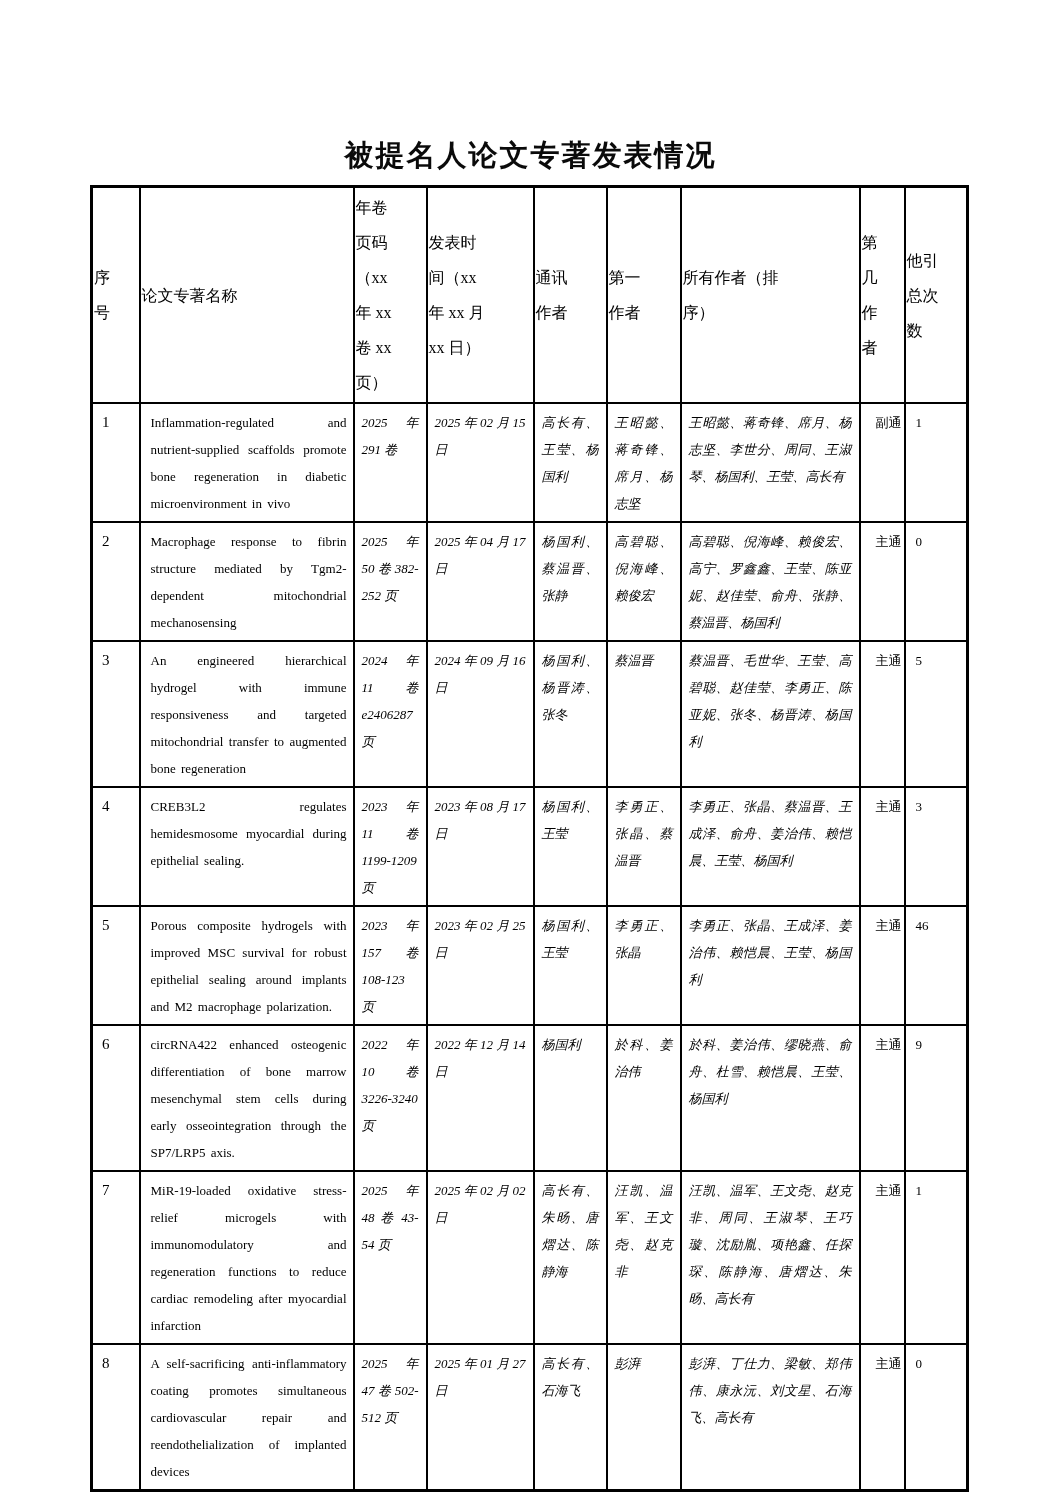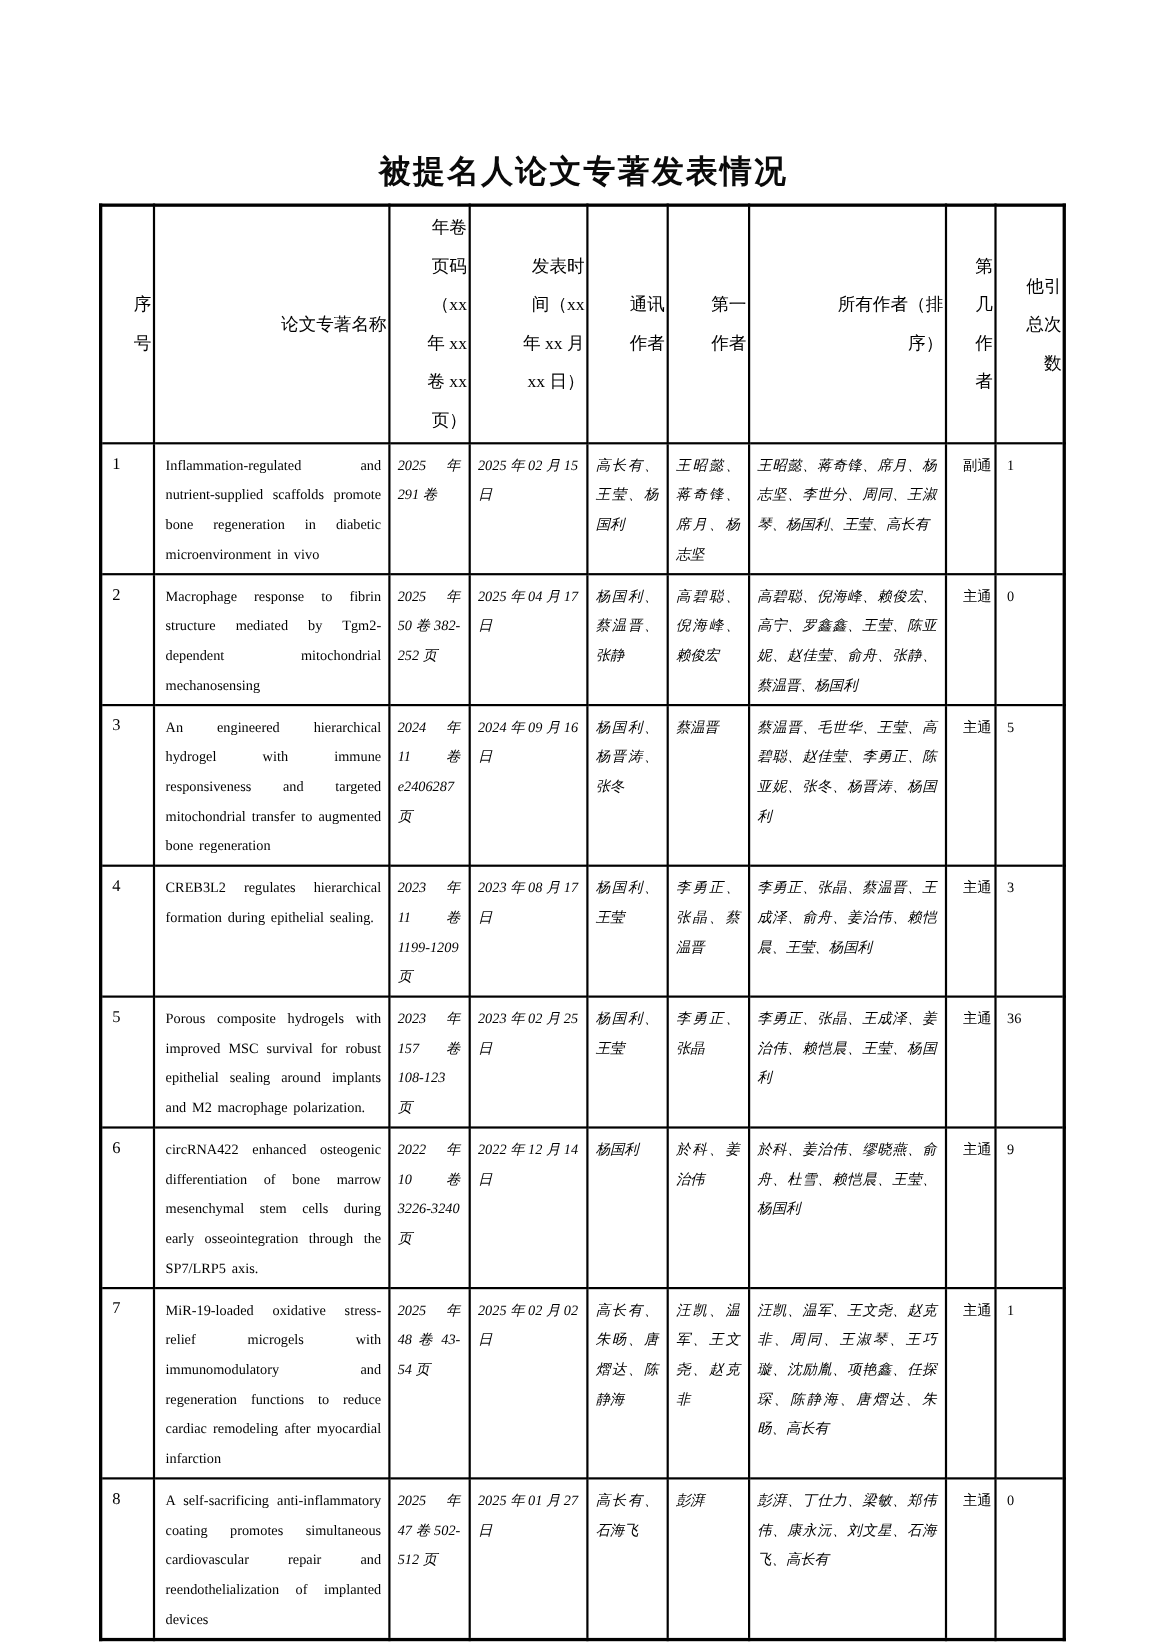--- a/index.html
+++ b/index.html
@@ -35,21 +35,21 @@
     background: #ffffff;
   }
   .pub-table th, .pub-table td {
     border: 2px solid #000000;
     overflow: hidden;
   }
   .pub-table { border: 3px solid #000000; }
   .pub-table th {
     font-weight: normal;
     font-size: 16px;
-    text-align: right;
+    text-align: left;
     vertical-align: middle;
     line-height: 35px;
     white-space: pre-line;
     padding: 2px 1px;
     margin-top: 23px;
   }
   .pub-table thead tr { height: 212px; }
   .pub-table td {
     vertical-align: top;
     font-size: 13px;
@@ -157,39 +157,39 @@
         <td class="c-vol">2024 年 11 卷 e2406287 页</td>
         <td class="c-date">2024 年 09 月 16 日</td>
         <td class="c-corr">杨国利、杨晋涛、张冬</td>
         <td class="c-first">蔡温晋</td>
         <td class="c-all">蔡温晋、毛世华、王莹、高碧聪、赵佳莹、李勇正、陈亚妮、张冬、杨晋涛、杨国利</td>
         <td class="c-pos">主通</td>
         <td class="c-cit">5</td>
       </tr>
       <tr>
         <td class="c-index">4</td>
-        <td class="c-title">CREB3L2 regulates hierarchical formation during epithelial sealing.</td>
+        <td class="c-title">CREB3L2 regulates hemidesmosome myocardial during epithelial sealing.</td>
         <td class="c-vol">2023 年 11 卷 1199-1209 页</td>
         <td class="c-date">2023 年 08 月 17 日</td>
         <td class="c-corr">杨国利、王莹</td>
         <td class="c-first">李勇正、张晶、蔡温晋</td>
         <td class="c-all">李勇正、张晶、蔡温晋、王成泽、俞舟、姜治伟、赖恺晨、王莹、杨国利</td>
         <td class="c-pos">主通</td>
         <td class="c-cit">3</td>
       </tr>
       <tr>
         <td class="c-index">5</td>
         <td class="c-title">Porous composite hydrogels with improved MSC survival for robust epithelial sealing around implants and M2 macrophage polarization.</td>
         <td class="c-vol">2023 年 157 卷 108-123 页</td>
         <td class="c-date">2023 年 02 月 25 日</td>
         <td class="c-corr">杨国利、王莹</td>
         <td class="c-first">李勇正、张晶</td>
         <td class="c-all">李勇正、张晶、王成泽、姜治伟、赖恺晨、王莹、杨国利</td>
         <td class="c-pos">主通</td>
-        <td class="c-cit">36</td>
+        <td class="c-cit">46</td>
       </tr>
       <tr>
         <td class="c-index">6</td>
         <td class="c-title">circRNA422 enhanced osteogenic differentiation of bone marrow mesenchymal stem cells during early osseointegration through the SP7/LRP5 axis.</td>
         <td class="c-vol">2022 年 10 卷 3226-3240 页</td>
         <td class="c-date">2022 年 12 月 14 日</td>
         <td class="c-corr">杨国利</td>
         <td class="c-first">於科、姜治伟</td>
         <td class="c-all">於科、姜治伟、缪晓燕、俞舟、杜雪、赖恺晨、王莹、杨国利</td>
         <td class="c-pos">主通</td>

